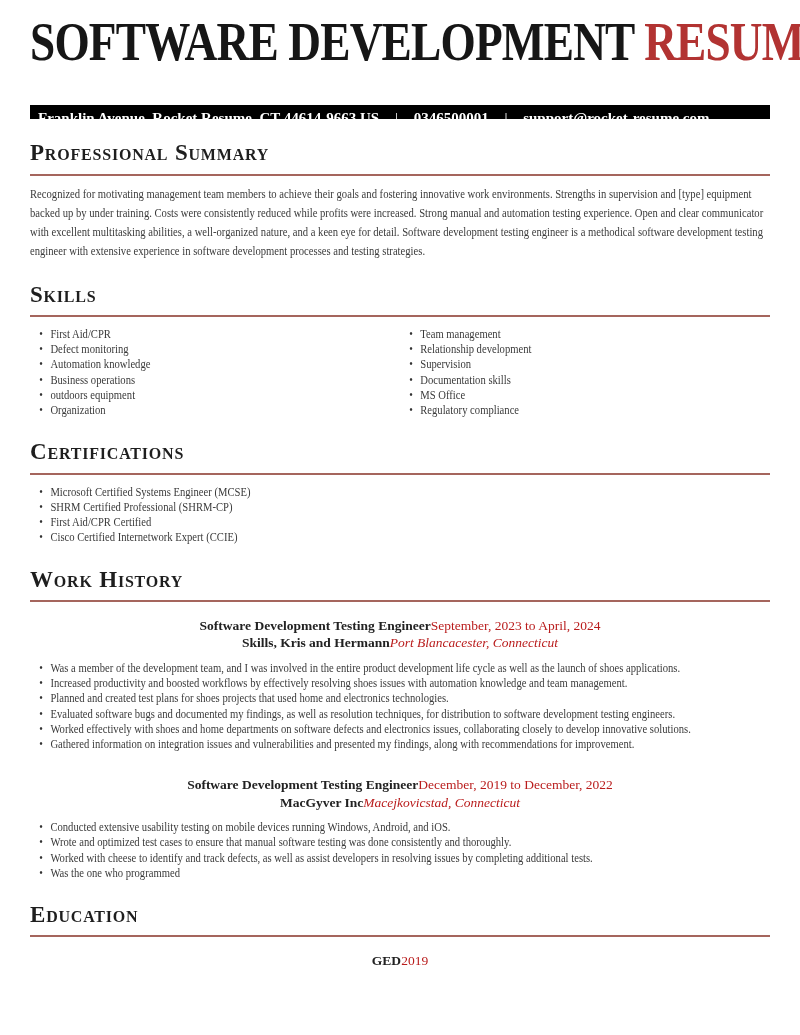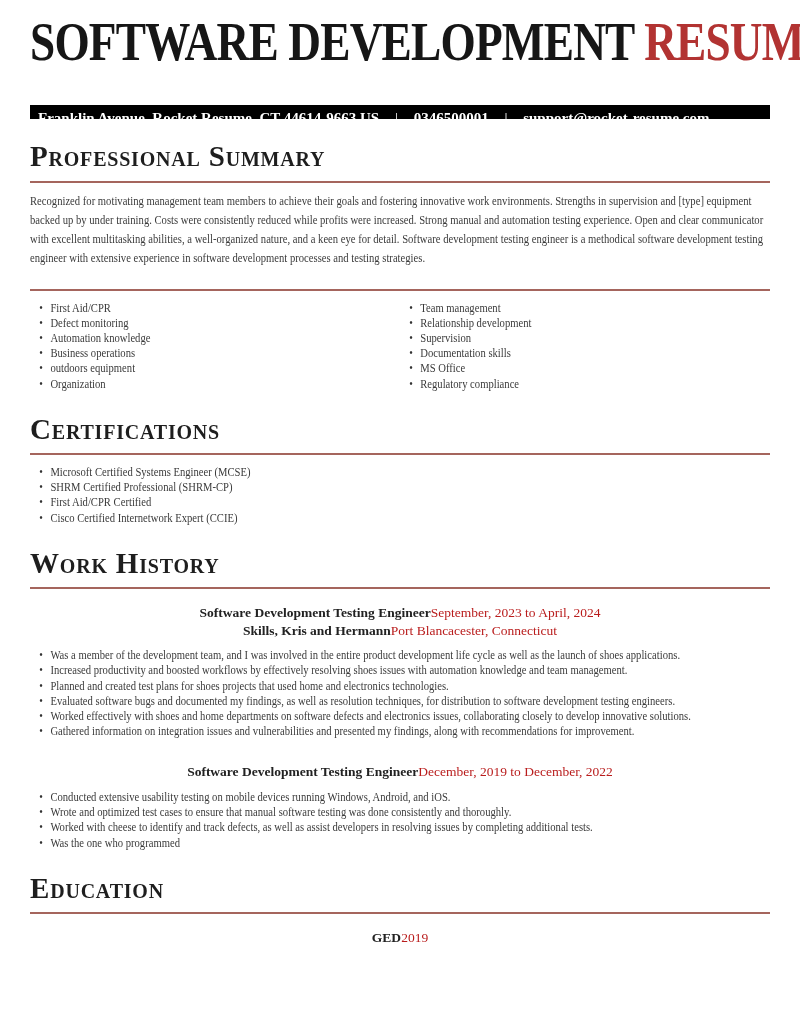--- a/index.html
+++ b/index.html
@@ -18,21 +18,21 @@
   .title-accent { color: #b23332; }
   .contact-bar {
     margin-top: 35px; background: #000; color: #fff; height: 14px;
     line-height: 26px; font-size: 15px; font-weight: 700; padding: 0 8px;
     white-space: nowrap; overflow: hidden;
   }
   .contact-bar .sep { margin: 0 12px; font-weight: 400; }
   
   .sec { margin-top: 21px; }
   .sec h2 {
-    margin: 0; font-variant: small-caps; font-size: 29px; font-weight: 700;
+    margin: 0; font-variant: small-caps; font-size: 23px; font-weight: 700;
     color: #1e1e1e; letter-spacing: 0.8px; line-height: 1.15;
   }
   .rule { height: 2px; background: #a5655d; margin-top: 7px; border: 0; }
   
   .condensed { transform: scaleX(0.85); transform-origin: 0 0; width: 117.6%; }
   .summary-text {
     margin-top: 9px; font-size: 12.5px; line-height: 19px; color: #3a3a3a;
   }
   ul { margin: 0; padding: 0; list-style: none; }
   li {
@@ -48,21 +48,21 @@
   .col { width: 50%; }
   
   .entry { margin-top: 15px; }
   .entry.second { margin-top: 24px; }
   .row {
     display: flex; justify-content: center; align-items: baseline;
     font-size: 13.5px; line-height: 17.5px;
   }
   .row .lbl { font-weight: 700; color: #222; }
   .row .val { color: #b91c1c; text-align: right; }
-  .row .val.italic { }
+  .row .val.italic { font-style: italic; }
   .entry .list-wrap { margin-top: 9px; }
 </style>
 </head>
 <body>
 
 <div class="page">
 
   <h1>
     <span class="title-scale">
       <span>SOFTWARE DEVELOPMENT</span>
@@ -78,20 +78,21 @@
     <span>support@rocket-resume.com</span>
   </div>
 
   <div class="sec">
     <h2>Professional Summary</h2>
     <div class="rule"></div>
     <div class="summary-text condensed">Recognized for motivating management team members to achieve their goals and fostering innovative work environments. Strengths in supervision and [type] equipment backed up by under training. Costs were consistently reduced while profits were increased. Strong manual and automation testing experience. Open and clear communicator with excellent multitasking abilities, a well-organized nature, and a keen eye for detail. Software development testing engineer is a methodical software development testing engineer with extensive experience in software development processes and testing strategies.</div>
   </div>
 
   <div class="sec">
+    <h2>Skills</h2>
     <div class="rule"></div>
     <div class="list-wrap condensed">
       <div class="cols">
         <div class="col">
           <ul>
             <li>First Aid/CPR</li>
             <li>Defect monitoring</li>
             <li>Automation knowledge</li>
             <li>Business operations</li>
             <li>outdoors equipment</li>
@@ -148,20 +149,24 @@
           <li>Gathered information on integration issues and vulnerabilities and presented my findings, along with recommendations for improvement.</li>
         </ul>
       </div>
     </div>
 
     <div class="entry second">
       <div class="row">
         <span class="lbl">Software Development Testing Engineer</span>
         <span class="val">December, 2019 to December, 2022</span>
       </div>
+      <div class="row">
+        <span class="lbl">MacGyver Inc</span>
+        <span class="val italic">Macejkovicstad, Connecticut</span>
+      </div>
       <div class="list-wrap condensed">
         <ul>
           <li>Conducted extensive usability testing on mobile devices running Windows, Android, and iOS.</li>
           <li>Wrote and optimized test cases to ensure that manual software testing was done consistently and thoroughly.</li>
           <li>Worked with cheese to identify and track defects, as well as assist developers in resolving issues by completing additional tests.</li>
           <li>Was the one who programmed</li>
         </ul>
       </div>
     </div>
   </div>

